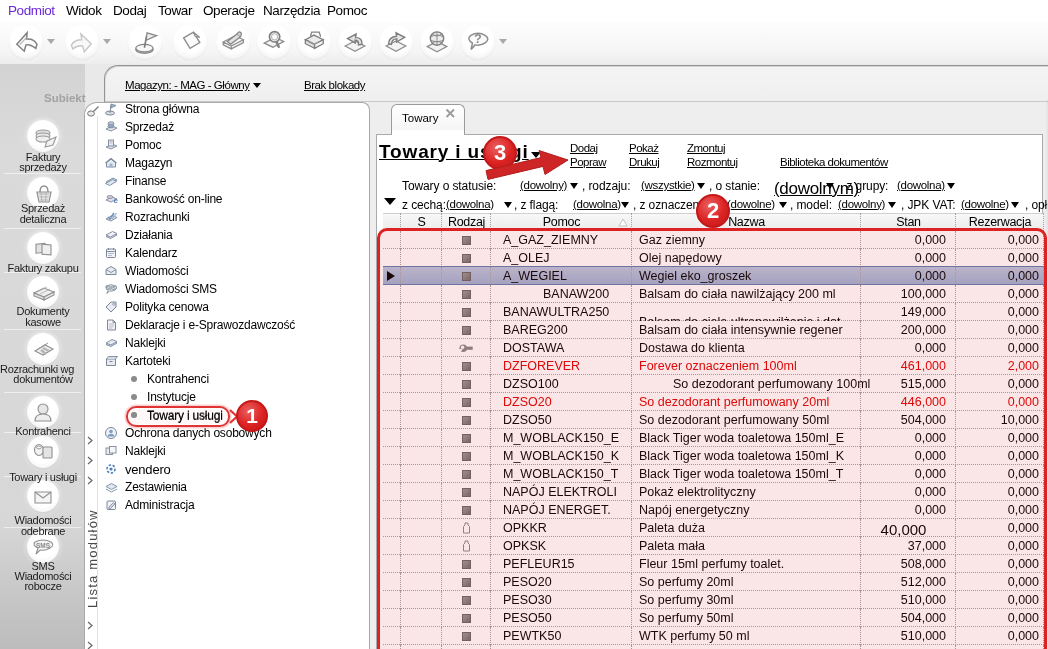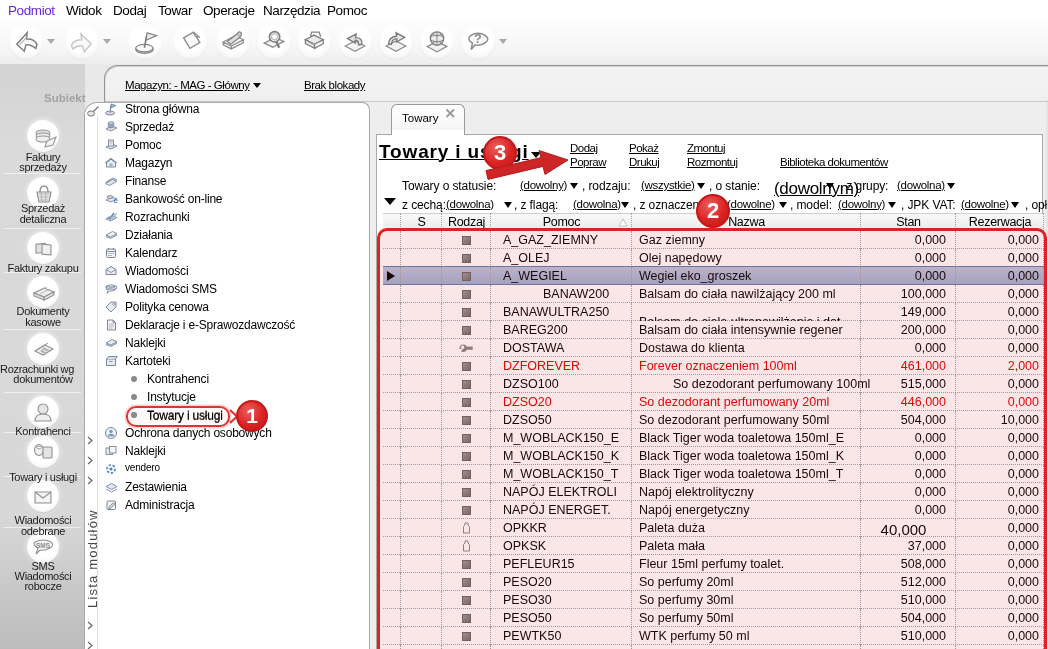--- a/index.html
+++ b/index.html
@@ -319,21 +319,21 @@
 <span class="abs" style="left:125px;top:426px;font-size:12px;letter-spacing:-0.2px;color:#000;white-space:nowrap;">Ochrona danych osobowych</span>
 <svg class="abs" style="left:104px;top:444px" width="14" height="14" viewBox="0 0 14 14">
     <rect x="2" y="4" width="6.5" height="6.5" fill="#e8ecf2" stroke="#7d8798" stroke-width=".9"></rect>
     <rect x="5.5" y="2.5" width="6.5" height="6.5" fill="#f4f6f9" stroke="#7d8798" stroke-width=".9"></rect>
   </svg>
 <span class="abs" style="left:125px;top:444px;font-size:12px;letter-spacing:-0.2px;color:#000;white-space:nowrap;">Naklejki</span>
 <svg class="abs" style="left:104px;top:462px" width="14" height="14" viewBox="0 0 14 14">
     <circle cx="7" cy="7" r="4" fill="#fff" stroke="#4d7fbd" stroke-width="1.6" stroke-dasharray="2.4 1.6"></circle>
     <circle cx="7" cy="7" r="1.6" fill="#4d7fbd"></circle>
   </svg>
-<span class="abs" style="left:125px;top:462px;font-size:10px;letter-spacing:-0.2px;color:#000;white-space:nowrap;">vendero</span>
+<span class="abs" style="left:125px;top:462px;font-size:13px;letter-spacing:-0.2px;color:#000;white-space:nowrap;">vendero</span>
 <svg class="abs" style="left:104px;top:480px" width="14" height="14" viewBox="0 0 14 14">
     <path d="M2 6.5 L7.5 3.5 L13 6.5 L7.5 9.5 Z" fill="#dfe7f0" stroke="#7b8aa0" stroke-width=".9"></path>
     <path d="M2 9 L7.5 12 L13 9" fill="none" stroke="#7b8aa0" stroke-width=".9"></path>
   </svg>
 <span class="abs" style="left:125px;top:480px;font-size:12px;letter-spacing:-0.2px;color:#000;white-space:nowrap;">Zestawienia</span>
 <svg class="abs" style="left:104px;top:498px" width="14" height="14" viewBox="0 0 14 14">
     <rect x="3" y="3" width="8.5" height="8.5" rx="1" fill="#f0f3f7" stroke="#7d8798" stroke-width="1"></rect>
     <path d="M5 9 L9.5 4.5 L11 6 L6.5 10.5 L4.8 10.8 Z" fill="#cdd8e4" stroke="#7d8798" stroke-width=".8"></path>
   </svg>
 <span class="abs" style="left:125px;top:498px;font-size:12px;letter-spacing:-0.2px;color:#000;white-space:nowrap;">Administracja</span>
@@ -607,21 +607,21 @@
 <div class="abs" style="left:383px;top:500px;width:661px;height:0;border-top:1px dotted #a8a0a0;"></div>
 <div class="abs" style="left:400px;top:483px;width:0;height:18px;border-left:1px dotted #a8a0a0;"></div>
 <div class="abs" style="left:441px;top:483px;width:0;height:18px;border-left:1px dotted #a8a0a0;"></div>
 <div class="abs" style="left:490px;top:483px;width:0;height:18px;border-left:1px dotted #a8a0a0;"></div>
 <div class="abs" style="left:631px;top:483px;width:0;height:18px;border-left:1px dotted #a8a0a0;"></div>
 <div class="abs" style="left:860px;top:483px;width:0;height:18px;border-left:1px dotted #a8a0a0;"></div>
 <div class="abs" style="left:955px;top:483px;width:0;height:18px;border-left:1px dotted #a8a0a0;"></div>
 <div class="abs" style="left:1043px;top:483px;width:0;height:18px;border-left:1px dotted #a8a0a0;"></div>
 <div class="abs" style="left:462px;top:488px;width:9px;height:9px;background:linear-gradient(135deg,#9a9a9a,#6e6e6e);border:1px solid #666;"></div>
 <span class="abs" style="left:503px;top:484.5px;font-size:12.5px;color:#000;white-space:nowrap;">NAPÓJ ELEKTROLI</span>
-<span class="abs" style="left:639px;top:484.5px;font-size:12.5px;color:#000;white-space:nowrap;">Napój elektrolityczny</span>
+<span class="abs" style="left:639px;top:484.5px;font-size:12.5px;color:#000;white-space:nowrap;">Pokaż elektrolityczny</span>
 <div class="abs" style="left:861px;top:484.5px;width:85px;text-align:right;font-size:12.5px;color:#000;">0,000</div>
 <div class="abs" style="left:956px;top:484.5px;width:83px;text-align:right;font-size:12.5px;color:#000;">0,000</div>
 <div class="abs" style="left:383px;top:501px;width:661px;height:18px;background:#fff;"></div>
 <div class="abs" style="left:383px;top:518px;width:661px;height:0;border-top:1px dotted #a8a0a0;"></div>
 <div class="abs" style="left:400px;top:501px;width:0;height:18px;border-left:1px dotted #a8a0a0;"></div>
 <div class="abs" style="left:441px;top:501px;width:0;height:18px;border-left:1px dotted #a8a0a0;"></div>
 <div class="abs" style="left:490px;top:501px;width:0;height:18px;border-left:1px dotted #a8a0a0;"></div>
 <div class="abs" style="left:631px;top:501px;width:0;height:18px;border-left:1px dotted #a8a0a0;"></div>
 <div class="abs" style="left:860px;top:501px;width:0;height:18px;border-left:1px dotted #a8a0a0;"></div>
 <div class="abs" style="left:955px;top:501px;width:0;height:18px;border-left:1px dotted #a8a0a0;"></div>

